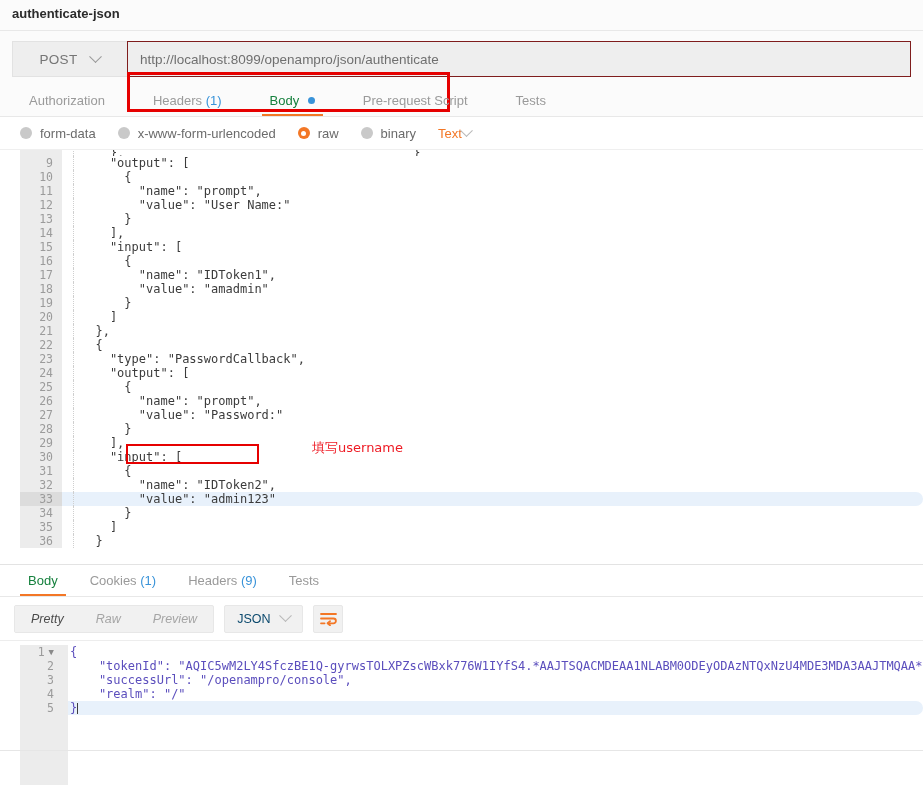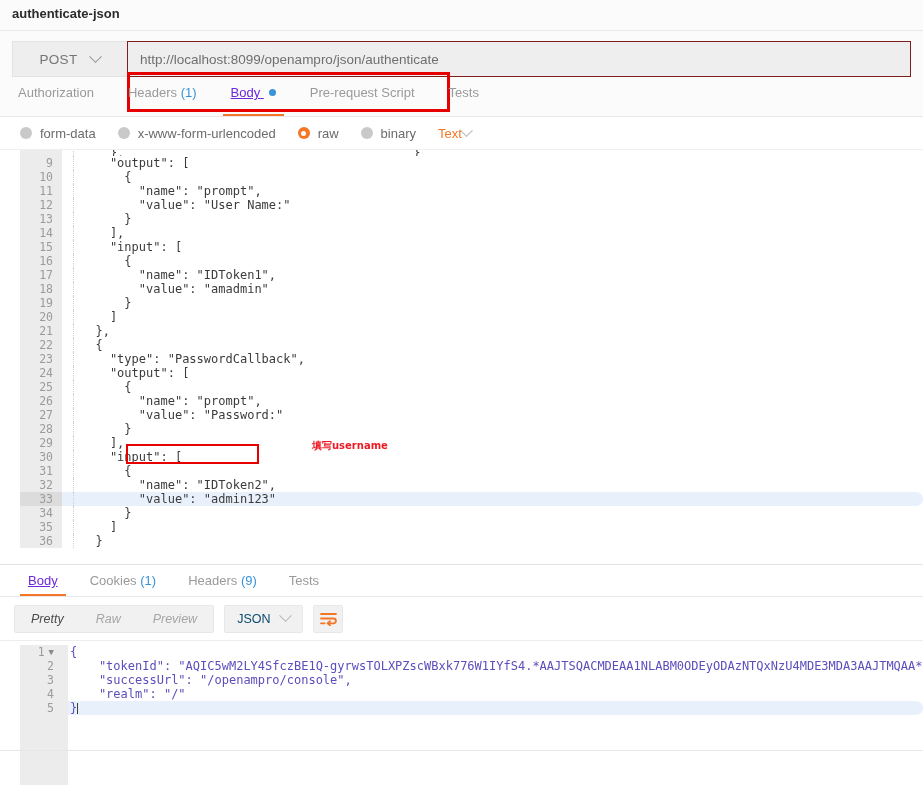--- a/index.html
+++ b/index.html
@@ -69,33 +69,34 @@
     border: 3px solid #e60000;
     background: transparent;
     pointer-events: none;
   }
 
   
   .req-tabs {
     height: 32px;
     background: #fbfbfb;
     display: flex;
-    padding-left: 2px;
-    gap: 2px;
+    align-items: flex-end;
+    padding-left: 13px;
+    gap: 16px;
     border-bottom: 1px solid #e8e8e8;
   }
   .tab {
     position: relative;
     padding: 0 16px 8px 16px;
     color: #9a9a9a;
     font-size: 13px;
     cursor: pointer;
     white-space: nowrap;
   }
-  .tab.active { color: #6d28d9; text-decoration: underline; }
+  .tab.active { color: #15803d; }
   .tab.active:after {
     content:""; position:absolute; left:8px; right:8px; bottom:0;
     height:2px; background:#f37726;
   }
   .tab .cnt { color: #3993d9; }
   .dot-blue {
     display:inline-block; width:7px; height:7px; border-radius:50%;
     background:#3993d9; margin-left:5px; vertical-align: 1px;
   }
 
@@ -160,21 +161,21 @@
   .code-txt { white-space: pre; color:#3b3b3b; padding-left:2px; }
   .clip-top { height: 6px; overflow:hidden; }
 
   .redbox-user {
     position:absolute; left:126px; top:294px;
     width:133px; height:20px;
     border: 2px solid #e60000; pointer-events:none;
   }
   .anno {
     position:absolute;
-    color:#ee1b24; font-weight:bold; font-size:10px;
+    color:#ee1b24; font-weight:normal; font-size:13px;
     font-family: "DejaVu Sans", sans-serif;
     white-space:nowrap; pointer-events:none;
   }
   .anno-user { left:312px; top:289px; }
 
   
   .resp-tabs {
     height: 32px;
     background:#fff;
     display:flex; align-items:flex-end;

